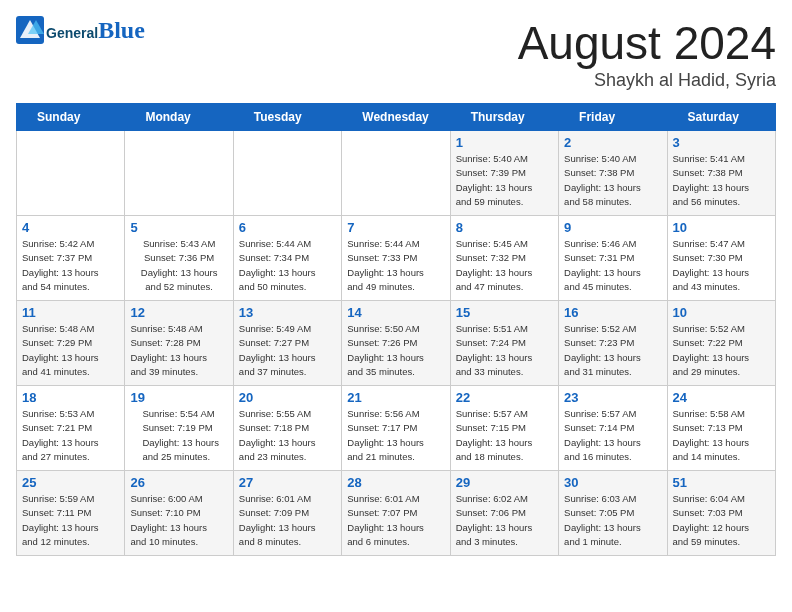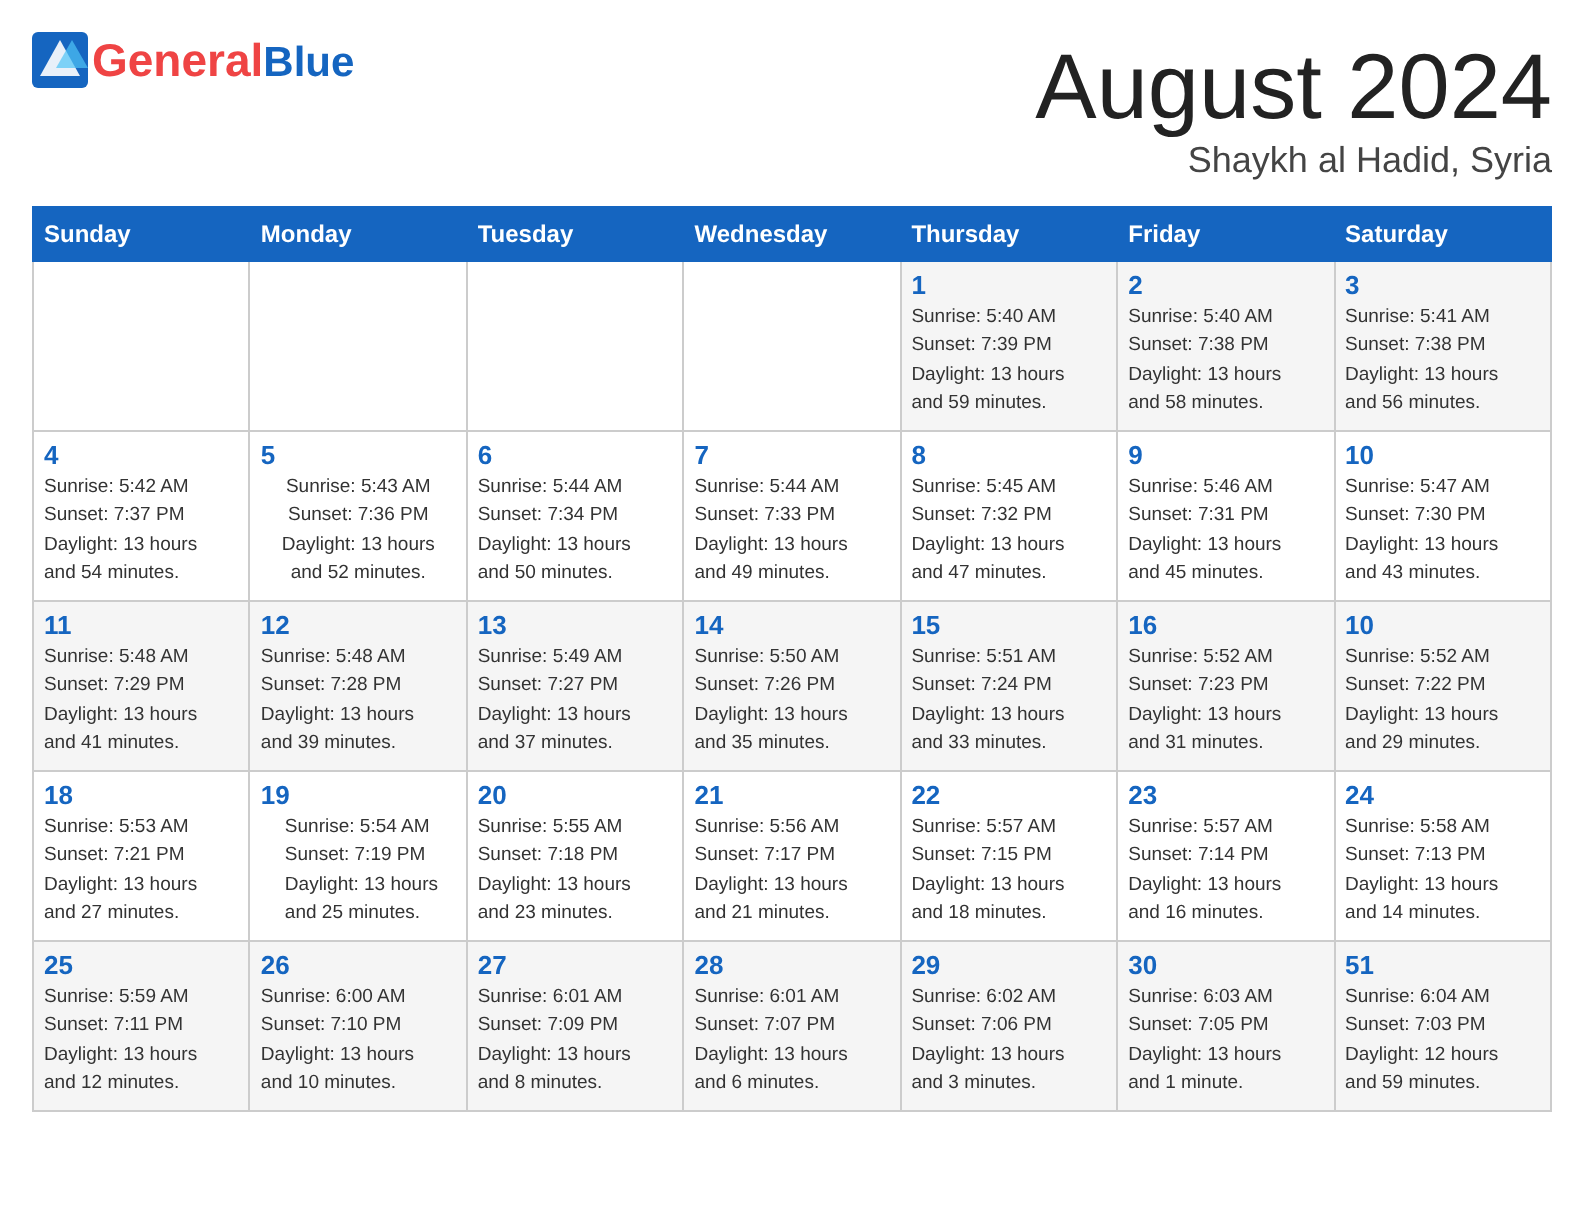--- a/index.html
+++ b/index.html
@@ -14,28 +14,29 @@
       display: flex;
       justify-content: space-between;
       align-items: flex-start;
       margin-bottom: 12px;
     }
     .logo {
       display: flex;
       align-items: center;
     }
     .logo-text-general {
-      font-size: 23px;
+      font-size: 14px;
       font-weight: bold;
-      color: #ef4444;
+      color: #0c4a6e;
     }
     .logo-text-blue {
-      font-size: 21px;
+      font-size: 24px;
       font-weight: bold;
       color: #1565c0;
+      font-family: Liberation Serif, serif;
     }
     .logo-icon {
       width: 28px;
       height: 28px;
       margin-right: 2px;
     }
     .title-block {
       text-align: right;
     }
     .month-title {
@@ -51,21 +52,21 @@
     table {
       width: 100%;
       border-collapse: collapse;
       table-layout: fixed;
     }
     thead tr th {
       background-color: #1565c0;
       color: #fff;
       font-size: 12px;
       font-weight: bold;
-      padding: 6px 5px;
+      padding: 6px 20px;
       text-align: left;
       border: 1px solid #1565c0;
     }
     tbody tr td {
       vertical-align: top;
       border: 1px solid #ccc;
       padding: 4px 5px;
       font-size: 10px;
       color: #222;
       min-height: 80px;

